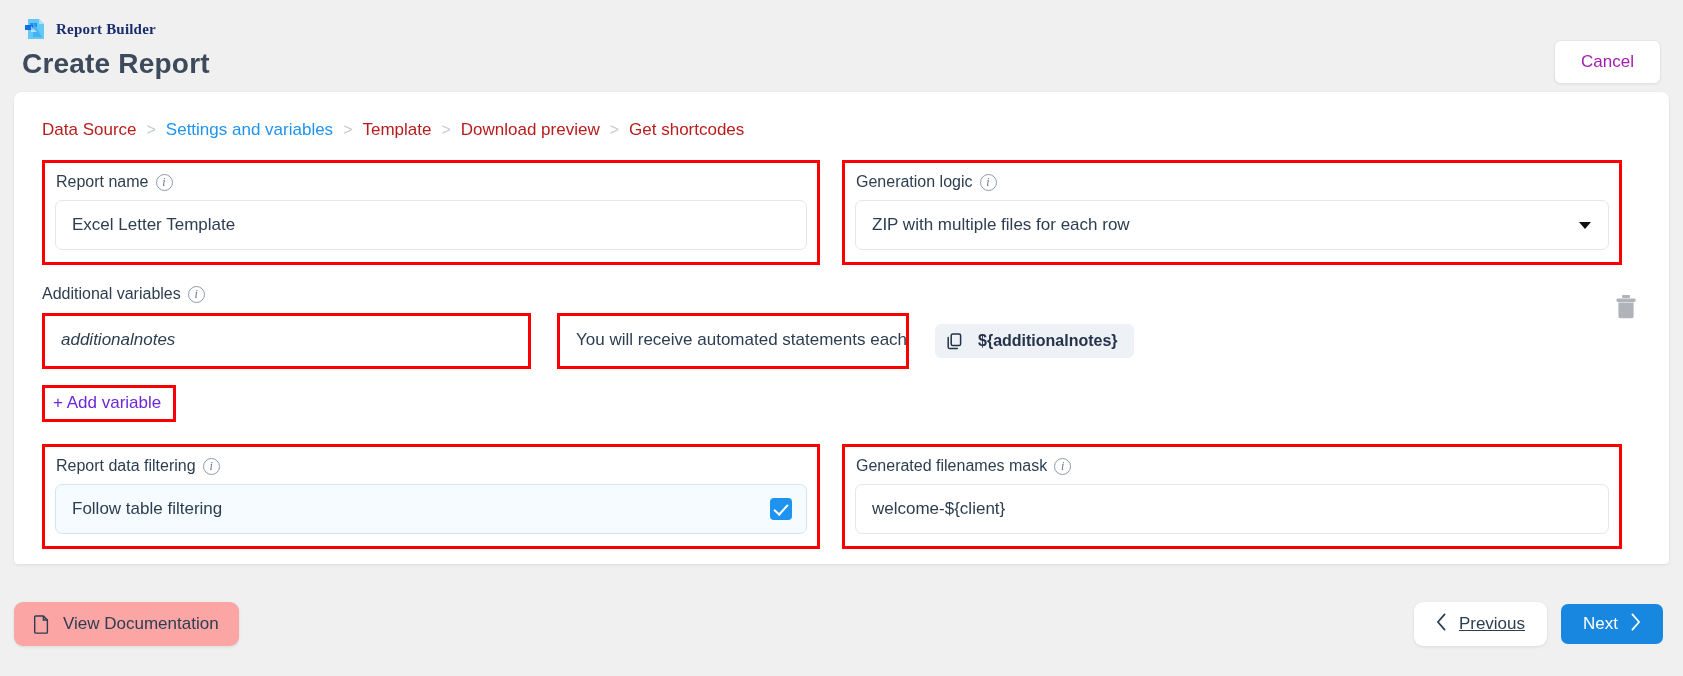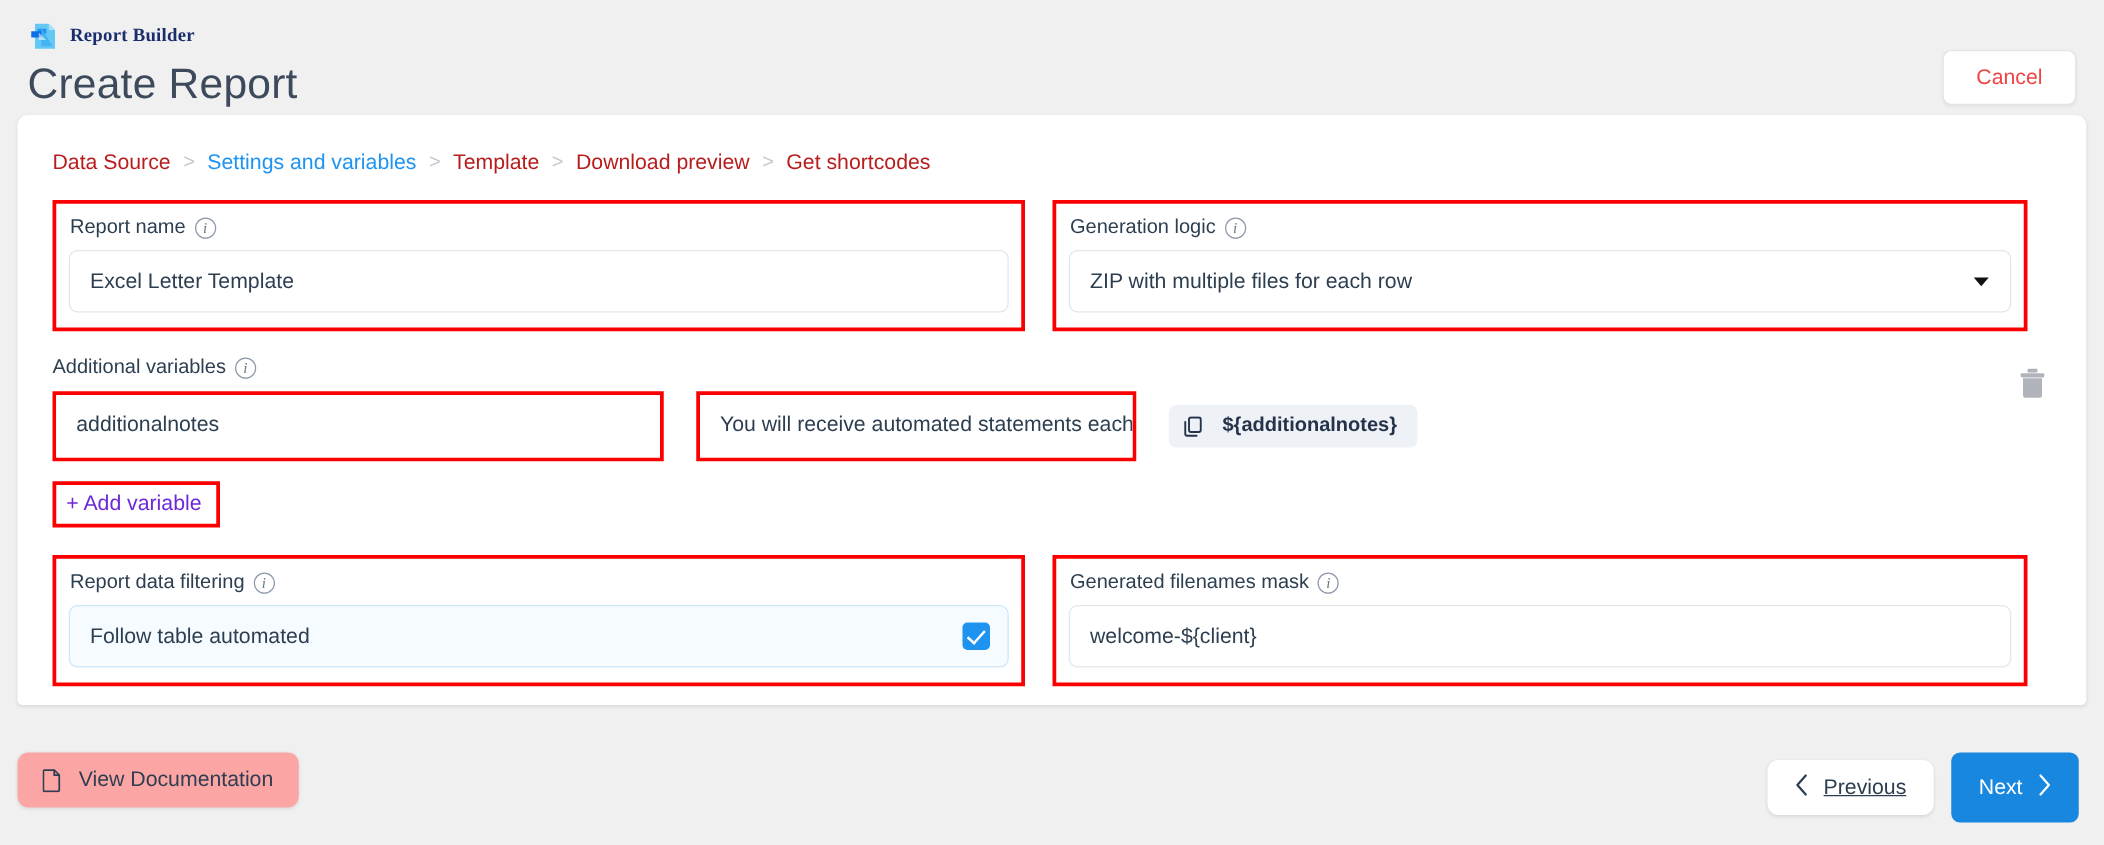--- a/index.html
+++ b/index.html
@@ -16,28 +16,28 @@
 
   
   .header { position: relative; padding: 16px 22px 0 22px; height: 92px; }
   .brand { display: flex; align-items: center; gap: 8px; height: 26px; }
   .brand-logo { width: 26px; height: 26px; position: relative; display: block; }
   .brand-name {
     font-family: "Liberation Serif", serif;
     font-weight: bold; font-size: 15px; color: #1a2e6e; letter-spacing: .2px;
   }
   .page-title {
-    font-size: 34px; font-weight: 400; color: #3d4a5c;
+    font-size: 28px; font-weight: 700; color: #3d4a5c;
     margin-top: 6px; letter-spacing: .2px;
   }
   .cancel-btn {
     position: absolute; right: 22px; top: 40px;
     background: #ffffff; border: 1px solid #e2e5e9; border-radius: 7px;
     padding: 0 26px; height: 44px; line-height: 42px;
-    font-size: 17px; color: #ef4444; cursor: pointer;
+    font-size: 17px; color: #a21caf; cursor: pointer;
     box-shadow: 0 1px 2px rgba(16,24,40,.05);
   }
 
   
   .card {
     position: absolute; left: 14px; top: 92px; width: 1655px; height: 472px;
     background: #fff; border-radius: 8px 8px 4px 4px;
     box-shadow: 0 1px 3px rgba(16,24,40,.09);
   }
 
@@ -102,21 +102,21 @@
     border-width: 0 2.6px 2.6px 0; transform: rotate(42deg);
   }
 
   
   .addvars { padding: 20px 28px 0 28px; position: relative; }
   .addvars-label {
     display: flex; align-items: center; gap: 7px;
     font-size: 16px; color: #2c3e50; margin-bottom: 10px;
   }
   .var-row { display: flex; align-items: center; gap: 26px; }
-  .var-name-box { border: 3px solid #fb0000; width: 489px; }
+  .var-name-box { border: 3px solid #fb0000; width: 489px; font-style: italic; }
   .var-val-box  { border: 3px solid #fb0000; width: 352px; }
   .var-name-box .input, .var-val-box .input { border: none; border-radius: 0; }
 
   .shortcode-chip {
     display: flex; align-items: center; gap: 16px;
     background: #eef1f5; border-radius: 6px;
     height: 34px; padding: 0 16px 0 12px; cursor: pointer;
   }
   .chip-text { font-size: 16px; font-weight: bold; color: #24324a; }
   .copy-icon { width: 15px; height: 17px; display: block; }
@@ -157,21 +157,21 @@
     display: flex; align-items: center; gap: 14px;
   }
   .prev-btn {
     display: flex; align-items: center; gap: 12px;
     background: #fff; border-radius: 9px; height: 44px; padding: 0 22px;
     box-shadow: 0 1px 3px rgba(16,24,40,.10);
     font-size: 17px; color: #2c3e50; cursor: pointer; text-decoration: underline;
   }
   .next-btn {
     display: flex; align-items: center; gap: 12px;
-    background: #1787e0; border-radius: 7px; height: 56px; padding: 0 22px;
+    background: #1787e0; border-radius: 7px; height: 40px; padding: 0 22px;
     font-size: 17px; color: #fff; cursor: pointer;
   }
   .chev { display: block; }
 </style>
 </head>
 <body>
 
 <div class="app">
 
   <div class="header">
@@ -272,21 +272,21 @@
 
     <div class="fields row2">
       <div class="row">
 
         <div class="field-box col-left">
           <div class="field-label">
             <span>Report data filtering</span>
             <span class="info-icon">i</span>
           </div>
           <div class="input checkbox-row">
-            <span>Follow table automated</span>
+            <span>Follow table filtering</span>
             <span class="cbox"></span>
           </div>
         </div>
 
         <div class="field-box col-right">
           <div class="field-label">
             <span>Generated filenames mask</span>
             <span class="info-icon">i</span>
           </div>
           <div class="input" placeholder="Filename mask">welcome-${client}</div>

